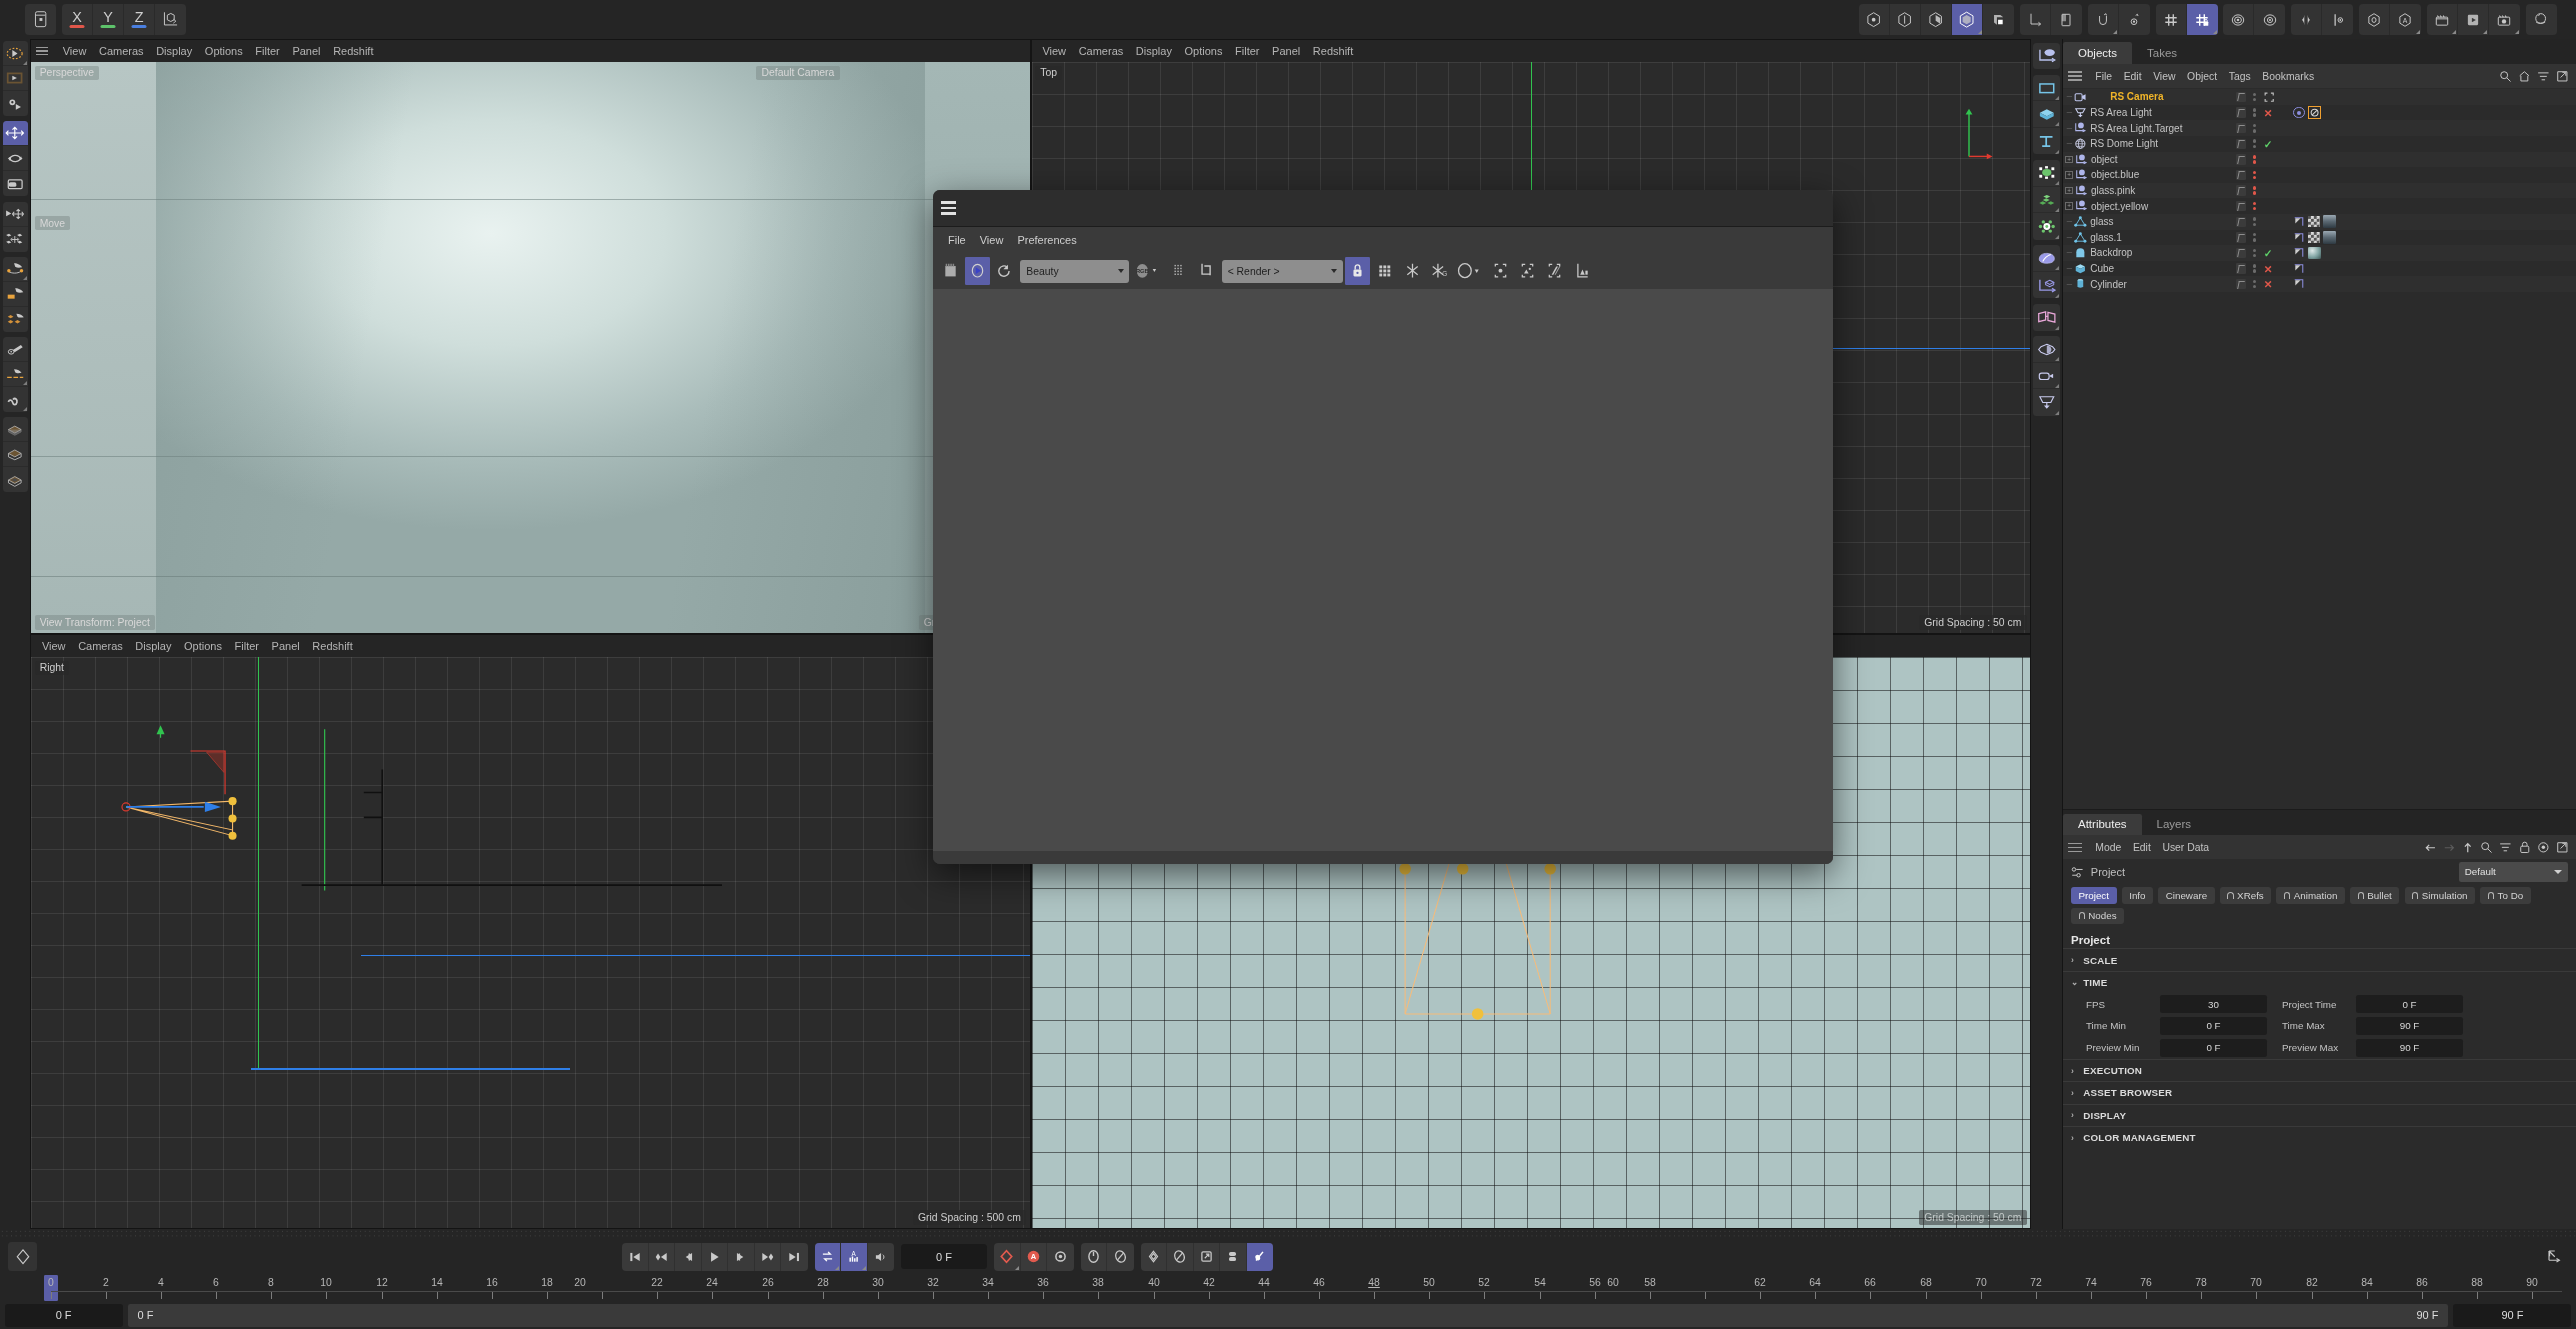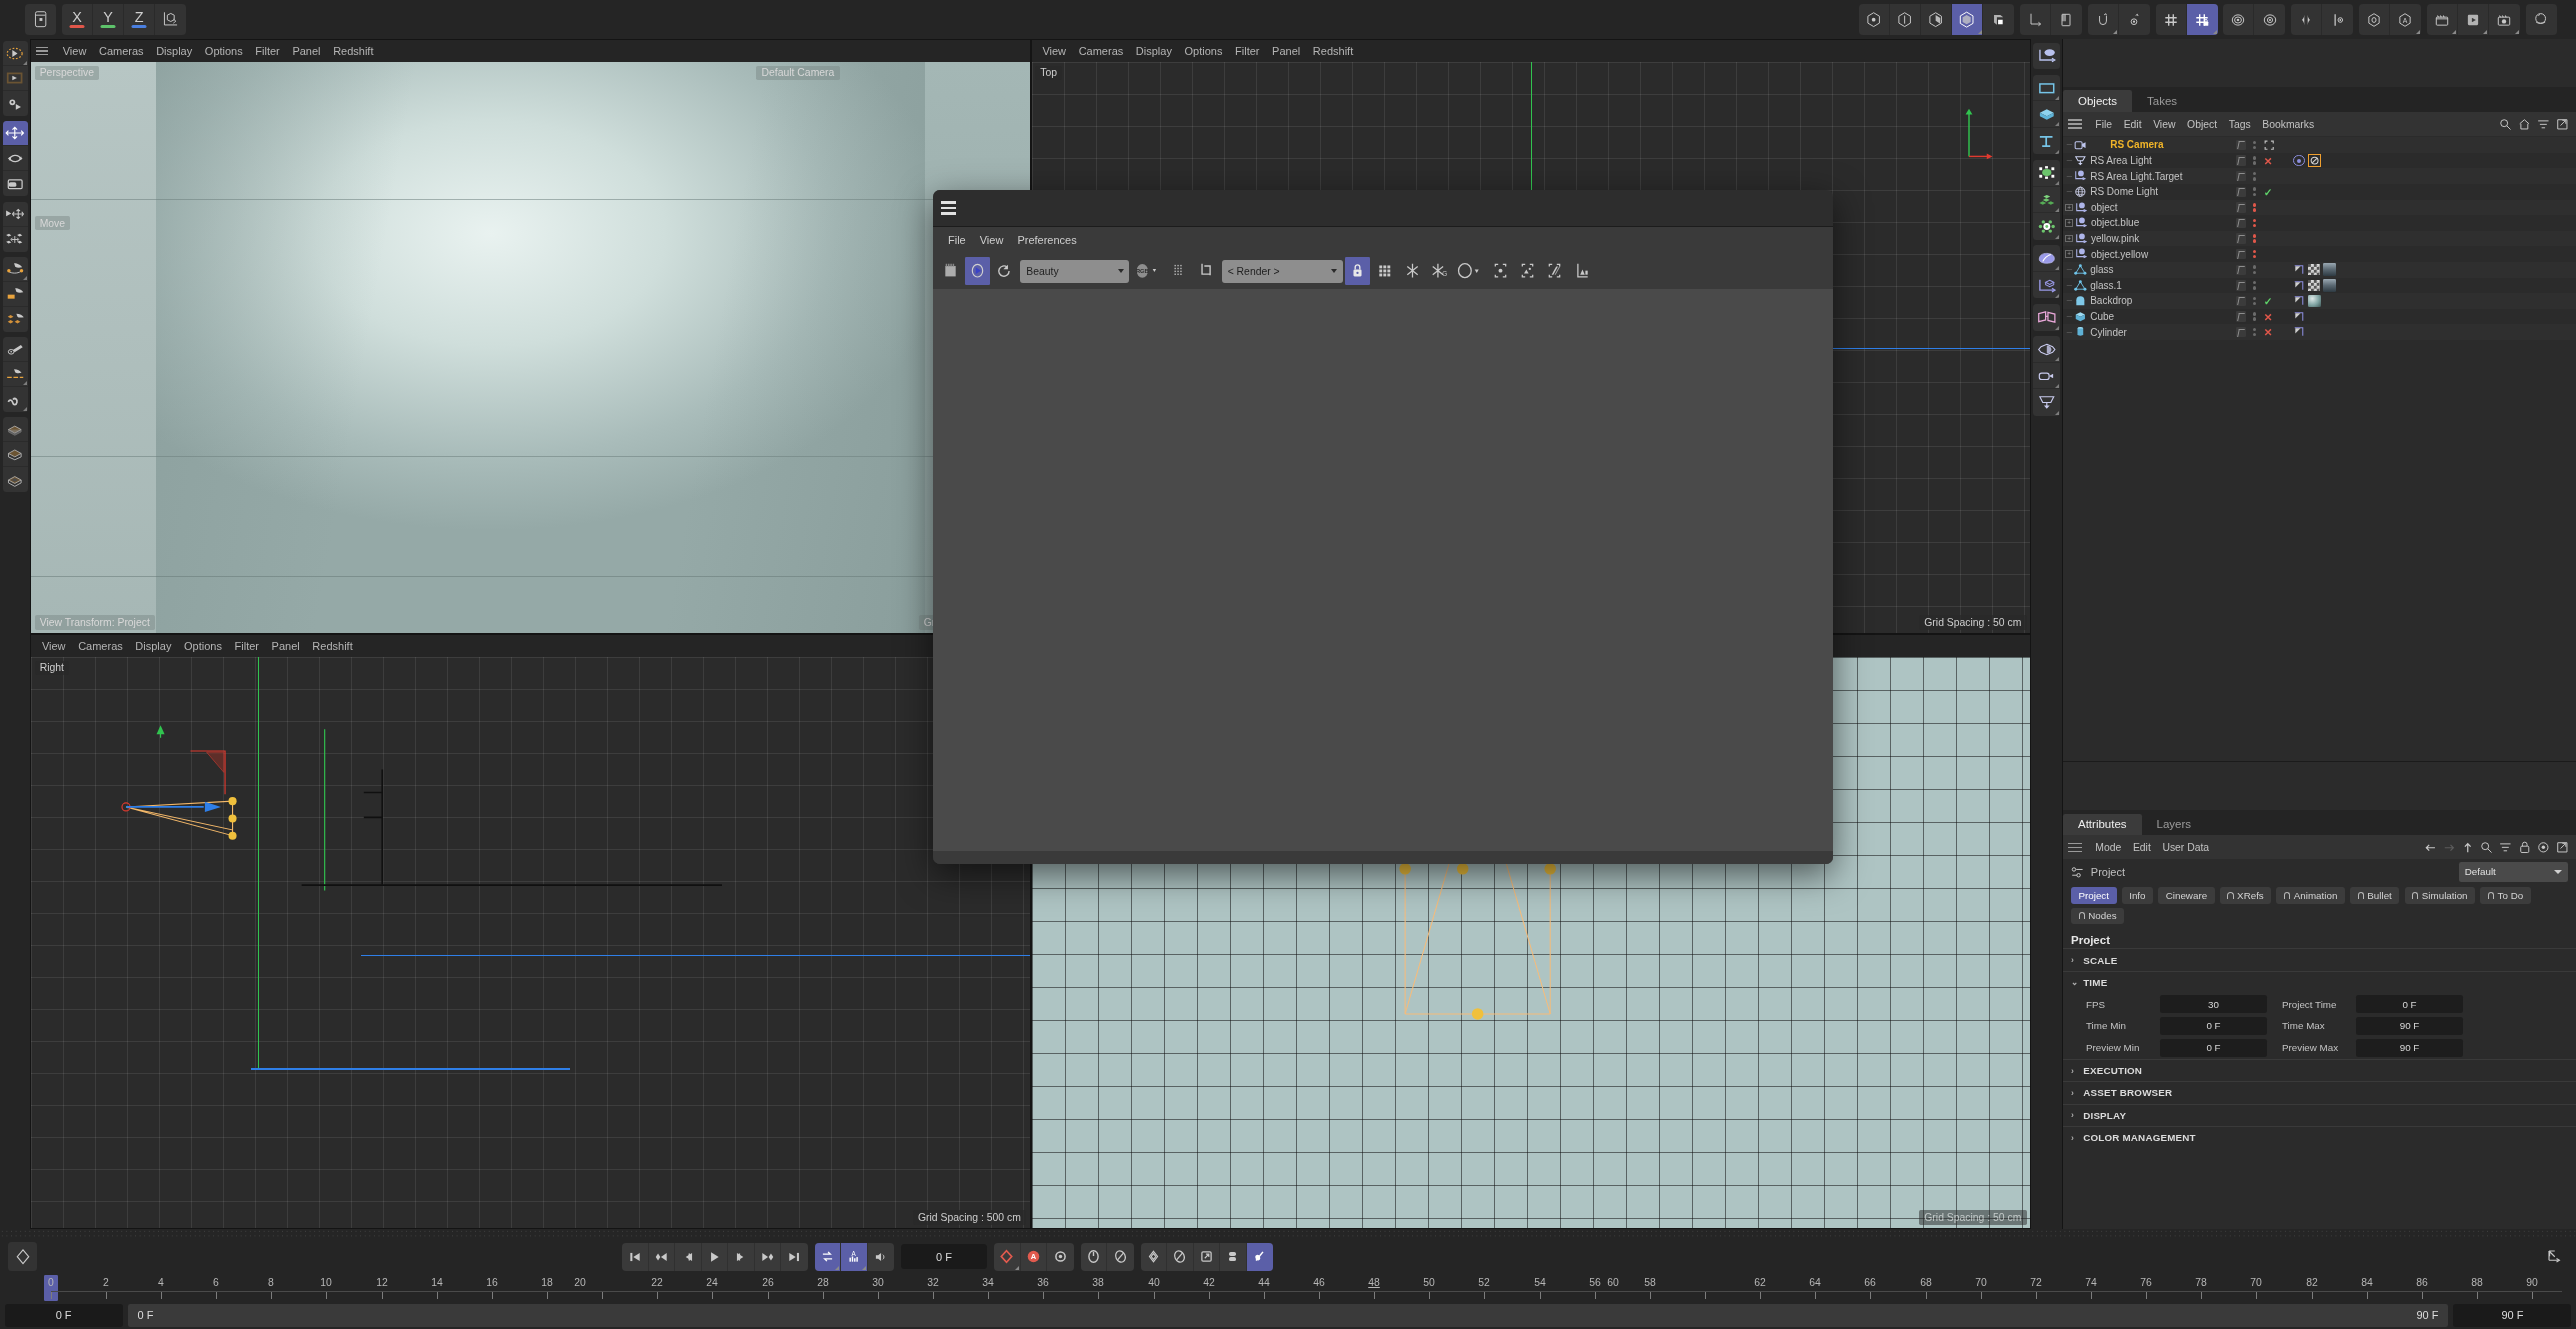--- a/index.html
+++ b/index.html
@@ -60,21 +60,21 @@
   
   .righttb { width:31px; background:#252525; display:flex; flex-direction:column; align-items:center; padding-top:3.5px; flex:0 0 31px;}
   .rt-group { background:#333; border-radius:3.5px; margin-bottom:5.8px; overflow:hidden; width:26.5px;}
   .rt-btn { width:26.5px; height:26.5px; display:flex; align-items:center; justify-content:center; position:relative; border-bottom:0.6px solid #2b2b2b;}
   .rt-btn:last-child{border-bottom:none;}
   .rt-btn .corner { position:absolute; right:0.6px; bottom:0.6px; width:0;height:0;
      border-left:4px solid transparent; border-bottom:4px solid #7d7d7d; }
 
   
   .dock { width:514px; flex:0 0 514px; background:#2b2b2b; display:flex; flex-direction:column; border-left:0.6px solid #141414;}
-  .tabstrip { height:25px; background:#242424; display:flex; align-items:flex-end; flex:0 0 25px;margin-top:48px;}
+  .tabstrip { height:25px; background:#242424; display:flex; align-items:flex-end; flex:0 0 25px;}
   .tabstrip .tab { font-size:11.5px; padding:4.6px 15px 5.2px; color:#9b9b9b;}
   .tabstrip .tab.act { background:#3b3b3b; color:#efefef; border-radius:2.3px 2.3px 0 0;}
   .mgrmenu { height:24px; background:#333; display:flex; align-items:center; padding:0 4.6px; flex:0 0 24px;}
   .mgrmenu .burger { width:17.3px; display:flex; flex-direction:column; gap:2.3px; margin-right:4.6px;}
   .mgrmenu .burger i { display:block; height:1.7px; background:#9a9a9a; width:14px;}
   .mgrmenu a { font-size:10.4px; color:#c3c3c3; padding:0 5.8px; text-decoration:none;}
   .mgrmenu .spacer{flex:1;}
   .mgrmenu .ibtn { width:17.3px; height:17.3px; display:flex; align-items:center; justify-content:center; margin-left:1.7px;}
 
   .objlist { flex:1; background:#2b2b2b; overflow:hidden; padding-top:1.2px;}
@@ -983,21 +983,21 @@
           </div>
           <div class="orow">
             <span class="plus">+</span>
             <span class="oicon">
               <svg width="12.7" height="11.5" viewBox="0 0 22 20">
                 <path d="M3 2v13h14" stroke="#aeb5ea" stroke-width="1.8" fill="none"></path>
                 <path d="M15 13l4 2-4 2" stroke="#aeb5ea" stroke-width="1.8" fill="none"></path>
                 <circle cx="12" cy="6" r="5" fill="#aeb5ea"></circle>
               </svg>
             </span>
-            <span class="oname">yellow.pink</span>
+            <span class="oname">glass.pink</span>
             <span class="ocols">
               <span class="editflag"></span>
               <span class="dots red">
                 <i></i>
                 <i></i>
               </span>
             </span>
             <span class="tagcols"></span>
           </div>
           <div class="orow">

